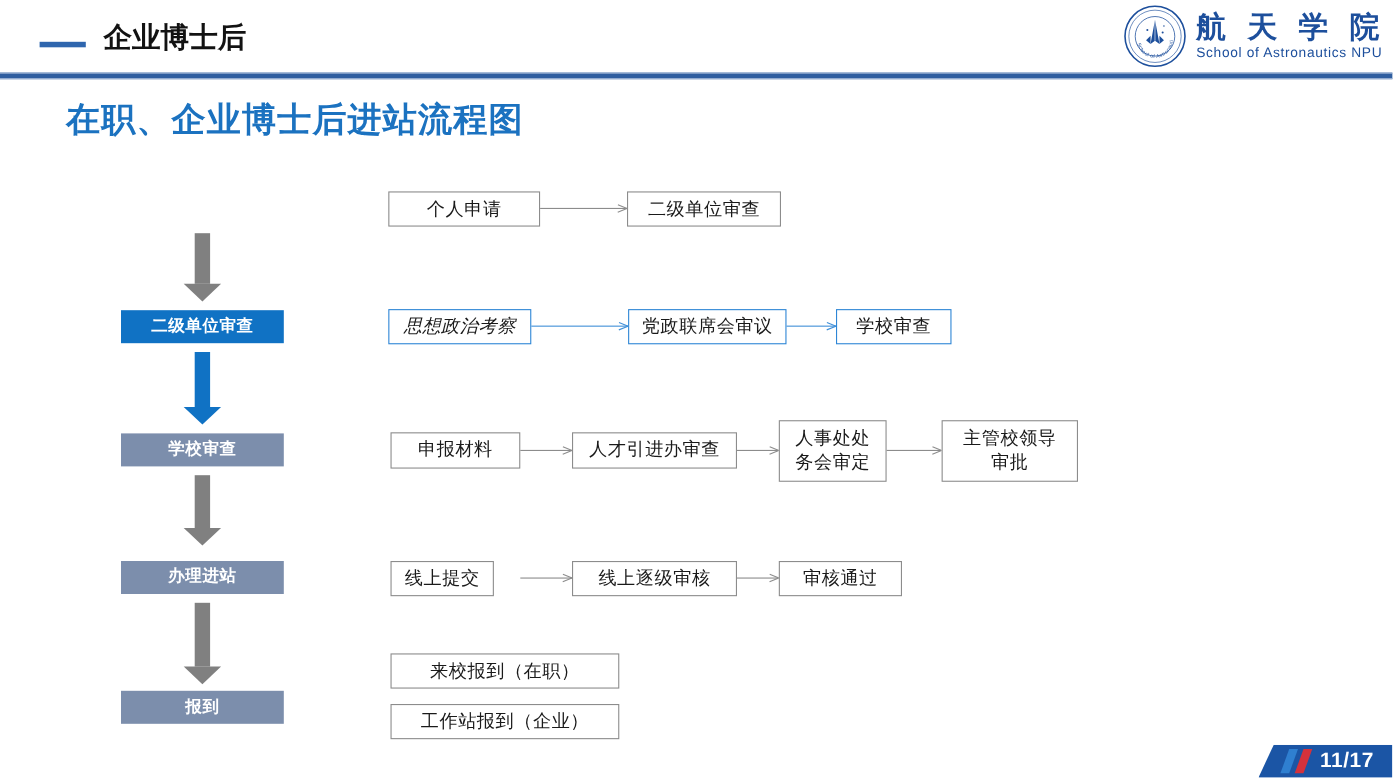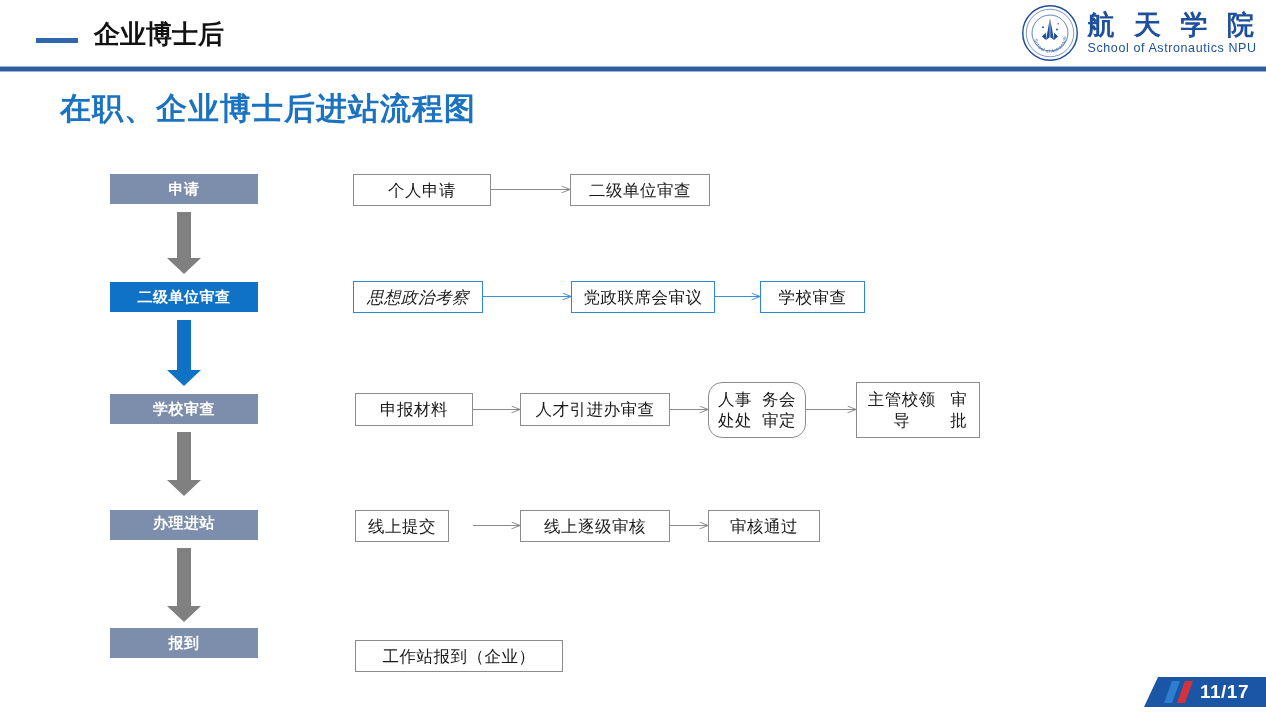--- a/index.html
+++ b/index.html
@@ -263,21 +263,20 @@
     </div>
   </div>
 
   <div id="header-rule"></div>
 </div>
 
 <div id="page-subtitle">在职、企业博士后进站流程图</div>
 
 <div id="flow">
 
-  <div class="stage-label" style="left:110px; top:174px;">申请</div>
 
   <div class="v-arrow" style="left:167px; top:212px; height:62px;">
     <div class="shaft" style="height:46px;"></div>
     <div class="head" style="top:46px;"></div>
   </div>
 
   <div class="stage-label active" style="left:110px; top:282px;">二级单位审查</div>
 
   <div class="v-arrow active" style="left:167px; top:320px; height:66px;">
     <div class="shaft" style="height:50px;"></div>
@@ -327,48 +326,49 @@
     <div class="line"></div>
       <div class="tip-u"></div>
       <div class="tip-l"></div>
   </div>
   <div class="node" style="left:520px; top:393px; width:150px; height:33px;">人才引进办审查</div>
   <div class="h-conn" style="left:670px; top:404px; width:38px;">
     <div class="line"></div>
       <div class="tip-u"></div>
       <div class="tip-l"></div>
   </div>
-  <div class="node" style="left:708px; top:382px; width:98px; height:56px; flex-direction:row;border-radius:14px;">
+  <div class="node" style="left:708px; top:382px; width:98px; height:56px; flex-direction:column;">
     <span>人事处处</span>
     <span>务会审定</span>
   </div>
   <div class="h-conn" style="left:806px; top:404px; width:50px;">
     <div class="line"></div>
       <div class="tip-u"></div>
       <div class="tip-l"></div>
   </div>
-  <div class="node" style="left:856px; top:382px; width:124px; height:56px; flex-direction:row;">
+  <div class="node" style="left:856px; top:382px; width:124px; height:56px; flex-direction:column;">
     <span>主管校领导</span>
     <span>审批</span>
   </div>
 
   <div class="node" style="left:355px; top:510px; width:94px; height:32px;">线上提交</div>
   <div class="h-conn" style="left:473px; top:520px; width:47px;">
     <div class="line"></div>
       <div class="tip-u"></div>
       <div class="tip-l"></div>
   </div>
   <div class="node" style="left:520px; top:510px; width:150px; height:32px;">线上逐级审核</div>
   <div class="h-conn" style="left:670px; top:520px; width:38px;">
     <div class="line"></div>
       <div class="tip-u"></div>
       <div class="tip-l"></div>
   </div>
   <div class="node" style="left:708px; top:510px; width:112px; height:32px;">审核通过</div>
 
+  <div class="node" style="left:355px; top:594px; width:208px; height:32px;">来校报到（在职）</div>
   <div class="node" style="left:355px; top:640px; width:208px; height:32px;">工作站报到（企业）</div>
 
 </div>
 
 <div id="page-badge">
   <div id="badge-shape"></div>
   <div id="badge-slash-blue"></div>
   <div id="badge-slash-red"></div>
   <div id="badge-num">11/17</div>
 </div>

